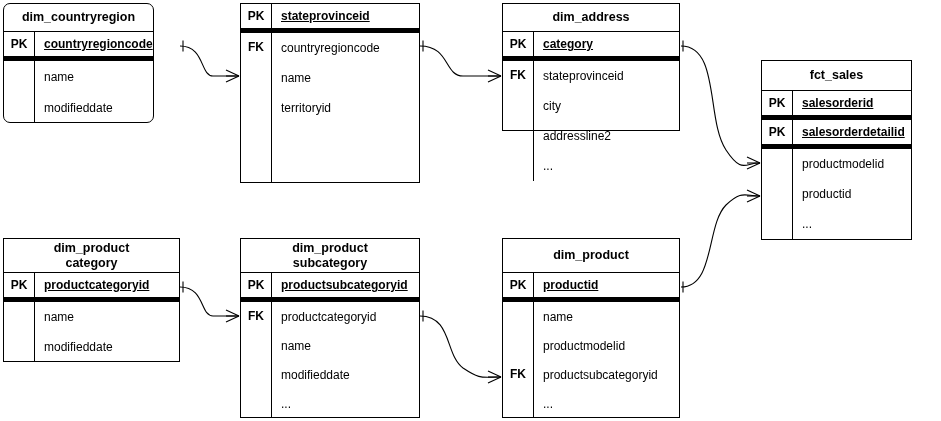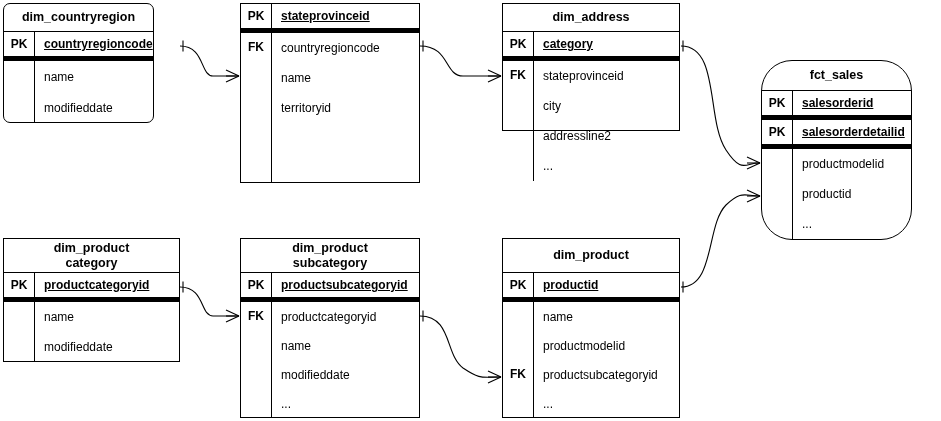--- a/index.html
+++ b/index.html
@@ -219,21 +219,21 @@
           </div>
           <div class="attrcol">
             <div class="attr" style="height: 30px; flex: 0 0 30px;">stateprovinceid</div>
             <div class="attr" style="height: 30px; flex: 0 0 30px;">city</div>
             <div class="attr" style="height: 30px; flex: 0 0 30px;">addressline2</div>
             <div class="attr" style="height: 30px; flex: 0 0 30px;">...</div>
           </div>
         </div>
       </div>
     </div>
-    <div class="entity" style="left: 761px; top: 60px; width: 151px; height: 180px; border-radius: 31px;">
+    <div class="entity" style="left: 761px; top: 60px; width: 151px; height: 180px;">
       <div class="ent-title" style="height: 30px; flex: 0 0 30px;">fct_sales</div>
       <div class="ent-rows">
         <div class="row pkrow" style="height: 29px; flex: 0 0 29px;">
           <div class="keycol">PK</div>
           <div class="namecol">
             <span>salesorderid</span>
           </div>
         </div>
         <div class="row pkrow" style="height: 29px; flex: 0 0 29px;">
           <div class="keycol">PK</div>

